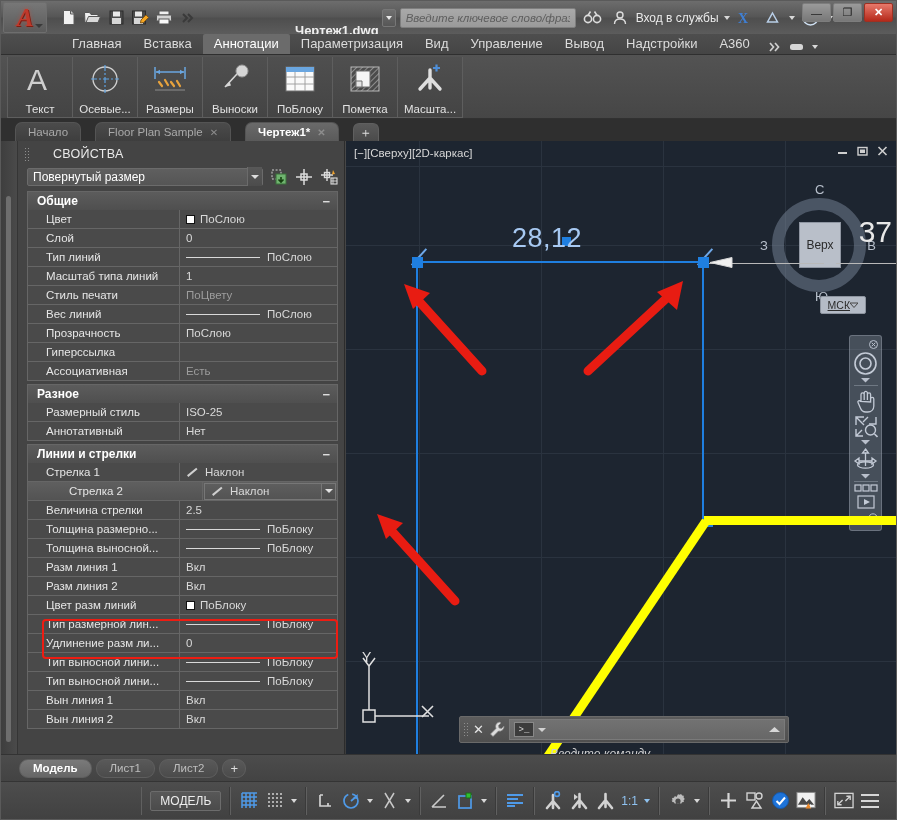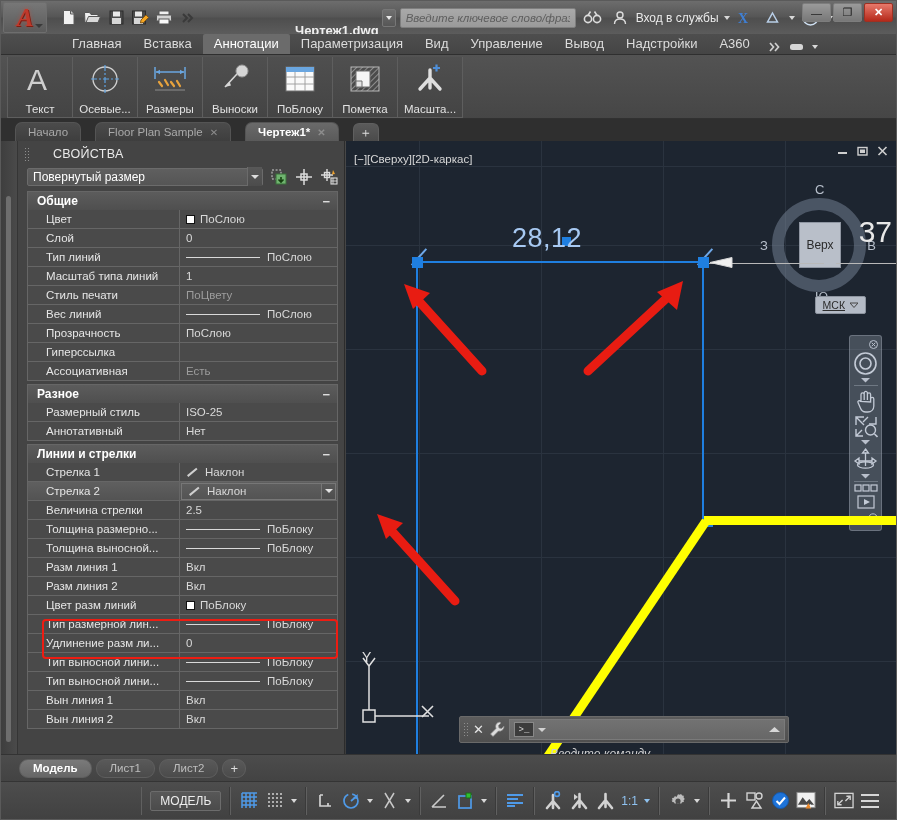--- a/index.html
+++ b/index.html
@@ -198,42 +198,42 @@
     height: 100%; overflow: hidden;
   }
   .prop-row .v.dim { color: #9d9d9d; }
   .swatch { width: 9px; height: 9px; background: #ffffff; border: 1px solid #111; display:inline-block; }
   .lineglyph { display:inline-block; width: 74px; height:1px; background:#d9d9d9; margin-right:2px; }
   .slashglyph { display:inline-block; width: 14px; height: 11px; position: relative; }
   .slashglyph::after {
     content:''; position:absolute; left:2px; bottom:1px; width:12px; height:1.5px;
     background:#cfcfcf; transform: rotate(-40deg); transform-origin: left bottom;
   }
-  .prop-row.editing { background: linear-gradient(#5f5f5f,#535353); }
+  .prop-row.editing { background: linear-gradient(#5f5f5f,#535353); padding-left: 23px; }
   .prop-row.editing .v { border: 1px solid #777; height: 17px; margin: 0 1px; position: relative; }
   .row-dd {
     position: absolute; right: 0; top: 0; width: 14px; height: 100%;
     background: linear-gradient(#5a5a5a,#4d4d4d); border-left: 1px solid #777;
     display:flex; align-items:center; justify-content:center;
   }
   .redbox {
     position: absolute; left: 41px; top: 478px; width: 296px; height: 40px;
     border: 2.5px solid #ee1c12; border-radius: 4px; pointer-events: none;
   }
 
   
   .canvas {
     position: absolute; top: 140px; left: 345px; right: 0; bottom: 65px;
     background: #1d2530; overflow: hidden;
   }
   .grid-v, .grid-h { position: absolute; background: #2a333f; }
   .grid-v { width: 1px; top: 0; bottom: 0; }
   .grid-h { height: 1px; left: 0; right: 0; }
   .vp-label {
-    position: absolute; left: 8px; top: 12px;
+    position: absolute; left: 8px; top: 6px;
     color: #d7d7d7; font-size: 11.5px; white-space: nowrap;
   }
   .vp-ctrls { position: absolute; right: 8px; top: 5px; display: flex; gap: 9px; align-items:center; color:#cfcfcf; font-size: 11px; }
 
   .dimline { position: absolute; background: #1f7fe0; }
   .dimtext {
     position: absolute; color: #a7c9f2; font-size: 27px;
     font-family: "Liberation Sans", sans-serif; letter-spacing: .5px;
     white-space: nowrap;
   }
@@ -255,21 +255,21 @@
     background: #b9bfc9; border: 1px solid #8f96a2;
     display:flex; align-items:center; justify-content:center;
     color:#2b2b2b; font-size: 12px;
   }
   .vc-n, .vc-s, .vc-w, .vc-e { position:absolute; color:#b8c0cc; font-size: 13px; }
   .vc-n { left:55px; top: -4px; } .vc-s { left:55px; bottom: 0px; }
   .vc-w { left: 0px; top: 52px; } .vc-e { right: 2px; top: 52px; }
   .ucs-btn {
     position: absolute; right: 30px; top: 155px;
     padding: 2px 7px; background: #b4bbc6; border: 1px solid #8d949f; border-radius: 2px;
-    color: #2c2c2c; font-size: 10.5px; display: flex; align-items: center; gap: 5px; text-decoration: underline;
+    color: #2c2c2c; font-size: 10.5px; display: flex; align-items: center;  text-decoration: underline;
   }
   .navbar-panel {
     position: absolute; right: 14px; top: 194px; width: 33px; height: 196px;
     background: rgba(150,158,170,.35); border: 1px solid rgba(175,183,195,.35);
     border-radius: 3px; display: flex; flex-direction: column; align-items: center;
     padding-top: 4px; gap: 2px;
   }
   .navsep { width: 24px; height: 1px; background: rgba(190,198,210,.35); }
   .ucsicon { position: absolute; left: 14px; bottom: 28px; width: 78px; height: 78px; }
   .big37 {

